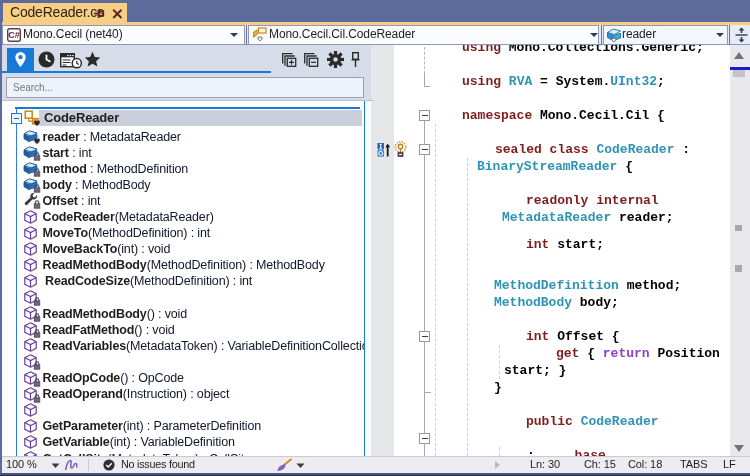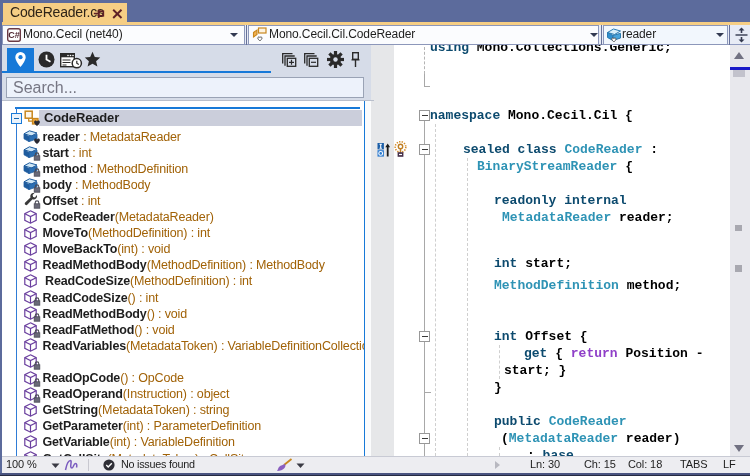--- a/index.html
+++ b/index.html
@@ -1,23 +1,23 @@
 <!DOCTYPE html>
 <html><head>
 <meta charset="utf-8">
 <style>
 * { margin:0; padding:0; box-sizing:border-box; }
 html,body { width:750px; height:476px; overflow:hidden; }
 body { font-family:"Liberation Sans", sans-serif; position:relative; background:#fff; }
 .abs { position:absolute; }
 .row { position:absolute; height:16px; font-size:12.5px; line-height:16px; white-space:nowrap; letter-spacing:-0.15px; }
 .nm { font-weight:bold; color:#1e1e1e; }
-.sig { color:#a16207;margin-top:28px; }
+.sig { color:#0f172a;margin-top:28px; }
 .codeline { position:absolute; height:17px; line-height:17px; font-family:"Liberation Mono", monospace; font-size:13px; font-weight:bold; white-space:pre; color:#000; }
-.kw { color:#0c4a6e; }
+.kw { color:#7f1d1d;margin-left:32px; }
 .ty { color:#2e93b5; }
 .ctl { color:#8f3fc8; }
 .combotext { position:absolute; height:17px; line-height:17px; font-size:12px; color:#1e1e1e; white-space:nowrap; letter-spacing:-0.1px; }
 .carrow { position:absolute; width:0; height:0; border-left:4px solid transparent; border-right:4px solid transparent; border-top:4px solid #333a52; }
 .bt { position:absolute; font-size:11px; color:#1e1e1e; height:15px; line-height:15px; letter-spacing:-0.1px; }
 </style>
 </head>
 <body>
 <div class="abs" style="left:0;top:0;width:750px;height:22px;background:#5c6b9c"></div>
 <div class="abs" style="left:0;top:22px;width:750px;height:3px;background:#f6ce84"></div>
@@ -109,21 +109,21 @@
     <rect x="-1.6" y="-8.6" width="3.2" height="4" fill="#2a2a2a" transform="translate(8.5 8.5) rotate(225)"></rect>
     <rect x="-1.6" y="-8.6" width="3.2" height="4" fill="#2a2a2a" transform="translate(8.5 8.5) rotate(270)"></rect>
     <rect x="-1.6" y="-8.6" width="3.2" height="4" fill="#2a2a2a" transform="translate(8.5 8.5) rotate(315)"></rect>
     <circle cx="8.5" cy="8.5" r="2.2" fill="#d6dce8"></circle>
   </svg>
 <svg class="abs" style="left:351px;top:52px" width="10" height="16" viewBox="0 0 10 16">
     <rect x="1.7" y="0.7" width="5.6" height="6.6" fill="none" stroke="#2a2a2a" stroke-width="1.4"></rect>
     <path d="M0.5 7.9 h8 M4.5 7.9 V15" stroke="#2a2a2a" stroke-width="1.4" fill="none"></path>
   </svg>
 <div class="abs" style="left:0;top:71px;width:271px;height:2px;background:#1779d8"></div>
-<div class="abs" style="left:6px;top:77px;width:358px;height:21px;background:#edf2fb;border:1px solid #9aa3b5;color:#767683;font-size:16px;line-height:19px;padding-left:6px">Search...</div>
+<div class="abs" style="left:6px;top:77px;width:358px;height:21px;background:#edf2fb;border:1px solid #9aa3b5;color:#767683;font-size:10px;line-height:19px;padding-left:6px">Search...</div>
 <div class="abs" style="left:0px;top:100px;width:374px;height:1px;background:#b9bfcc"></div>
 <div class="abs" style="left:363.5px;top:101px;width:1.5px;height:356px;background:#1779d8"></div>
 <div class="abs" style="left:365px;top:101px;width:6px;height:356px;background:#fbfcfd"></div>
 <div class="abs" style="left:2px;top:101px;width:361.5px;height:355px;background:#ffffff;overflow:hidden" id="listclip">
 <div class="abs" style="left:13px;top:6px;width:345px;height:1.5px;background:#1779d8"></div>
 <div class="abs" style="left:37px;top:8.5px;width:323px;height:16px;background:#cbcedb"></div>
 <div class="abs" style="left:13.5px;top:6px;width:1.5px;height:349px;background:#2f7cd6"></div>
 <div class="abs" style="left:8.5px;top:12px;width:11px;height:11px;background:#eaf2fb;border:1.4px solid #1779d8"></div>
 <div class="abs" style="left:11.5px;top:17px;width:5px;height:1.4px;background:#1466b0"></div>
 <svg class="abs" style="left:22px;top:9px" width="16" height="16" viewBox="0 0 16 16">
@@ -208,21 +208,20 @@
     </svg>
 <div class="row" style="left:43px;top:172.4px"><span class="nm">ReadCodeSize</span><span class="sig">(MethodDefinition) : int</span></div>
 <svg class="abs" style="left:22px;top:189.0px" width="13" height="14" viewBox="0 0 13 14">
       <path d="M6.5 0.8 l5.7 2.9 l0 6.6 l-5.7 2.9 l-5.7 -2.9 l0 -6.6 z" fill="#fff" stroke="#6a3f9e" stroke-width="1.2"></path>
       <path d="M0.8 3.7 l5.7 2.9 l5.7 -2.9 M6.5 6.6 l0 6.6" stroke="#6a3f9e" stroke-width="1.2" fill="none"></path>
     </svg>
 <svg class="abs" style="left:31px;top:196.0px" width="8" height="9" viewBox="0 0 8 9">
       <path d="M2.2 4 v-1.3 a1.8 1.8 0 0 1 3.6 0 V4" fill="none" stroke="#4a4a55" stroke-width="1.1"></path>
       <rect x="1.2" y="3.8" width="5.6" height="4.4" fill="#6a6a78" stroke="#4a4a55" stroke-width="0.8"></rect>
     </svg>
-<div class="row" style="left:40.5px;top:188.5px"><span class="nm">ReadCodeSize</span><span class="sig">() : int</span></div>
 <svg class="abs" style="left:22px;top:205.10000000000002px" width="13" height="14" viewBox="0 0 13 14">
       <path d="M6.5 0.8 l5.7 2.9 l0 6.6 l-5.7 2.9 l-5.7 -2.9 l0 -6.6 z" fill="#fff" stroke="#6a3f9e" stroke-width="1.2"></path>
       <path d="M0.8 3.7 l5.7 2.9 l5.7 -2.9 M6.5 6.6 l0 6.6" stroke="#6a3f9e" stroke-width="1.2" fill="none"></path>
     </svg>
 <svg class="abs" style="left:31px;top:212.10000000000002px" width="8" height="9" viewBox="0 0 8 9">
       <path d="M2.2 4 v-1.3 a1.8 1.8 0 0 1 3.6 0 V4" fill="none" stroke="#4a4a55" stroke-width="1.1"></path>
       <rect x="1.2" y="3.8" width="5.6" height="4.4" fill="#6a6a78" stroke="#4a4a55" stroke-width="0.8"></rect>
     </svg>
 <div class="row" style="left:40.5px;top:204.6px"><span class="nm">ReadMethodBody</span><span class="sig">() : void</span></div>
 <svg class="abs" style="left:22px;top:221.20000000000002px" width="13" height="14" viewBox="0 0 13 14">
@@ -262,21 +261,20 @@
     </svg>
 <svg class="abs" style="left:31px;top:292.6px" width="8" height="9" viewBox="0 0 8 9">
       <path d="M2.2 4 v-1.3 a1.8 1.8 0 0 1 3.6 0 V4" fill="none" stroke="#4a4a55" stroke-width="1.1"></path>
       <rect x="1.2" y="3.8" width="5.6" height="4.4" fill="#6a6a78" stroke="#4a4a55" stroke-width="0.8"></rect>
     </svg>
 <div class="row" style="left:40.5px;top:285.1px"><span class="nm">ReadOperand</span><span class="sig">(Instruction) : object</span></div>
 <svg class="abs" style="left:22px;top:301.70000000000005px" width="13" height="14" viewBox="0 0 13 14">
       <path d="M6.5 0.8 l5.7 2.9 l0 6.6 l-5.7 2.9 l-5.7 -2.9 l0 -6.6 z" fill="#fff" stroke="#6a3f9e" stroke-width="1.2"></path>
       <path d="M0.8 3.7 l5.7 2.9 l5.7 -2.9 M6.5 6.6 l0 6.6" stroke="#6a3f9e" stroke-width="1.2" fill="none"></path>
     </svg>
-<div class="row" style="left:40.5px;top:301.2px"><span class="nm">GetString</span><span class="sig">(MetadataToken) : string</span></div>
 <svg class="abs" style="left:22px;top:317.8px" width="13" height="14" viewBox="0 0 13 14">
       <path d="M6.5 0.8 l5.7 2.9 l0 6.6 l-5.7 2.9 l-5.7 -2.9 l0 -6.6 z" fill="#fff" stroke="#6a3f9e" stroke-width="1.2"></path>
       <path d="M0.8 3.7 l5.7 2.9 l5.7 -2.9 M6.5 6.6 l0 6.6" stroke="#6a3f9e" stroke-width="1.2" fill="none"></path>
     </svg>
 <div class="row" style="left:40.5px;top:317.3px"><span class="nm">GetParameter</span><span class="sig">(int) : ParameterDefinition</span></div>
 <svg class="abs" style="left:22px;top:333.90000000000003px" width="13" height="14" viewBox="0 0 13 14">
       <path d="M6.5 0.8 l5.7 2.9 l0 6.6 l-5.7 2.9 l-5.7 -2.9 l0 -6.6 z" fill="#fff" stroke="#6a3f9e" stroke-width="1.2"></path>
       <path d="M0.8 3.7 l5.7 2.9 l5.7 -2.9 M6.5 6.6 l0 6.6" stroke="#6a3f9e" stroke-width="1.2" fill="none"></path>
     </svg>
 <div class="row" style="left:40.5px;top:333.4px"><span class="nm">GetVariable</span><span class="sig">(int) : VariableDefinition</span></div>
@@ -313,33 +311,34 @@
     <div class="abs" style="left:57.5px;top:104.0px;width:6px;height:1px;background:#3a3a3a"></div>
 <div class="abs" style="left:55px;top:286.0px;width:11px;height:11px;background:#fff;border:1px solid #989898"></div>
     <div class="abs" style="left:57.5px;top:291.0px;width:6px;height:1px;background:#3a3a3a"></div>
 <div class="abs" style="left:55px;top:388.0px;width:11px;height:11px;background:#fff;border:1px solid #989898"></div>
     <div class="abs" style="left:57.5px;top:393.0px;width:6px;height:1px;background:#3a3a3a"></div>
 <div class="abs" style="left:71px;top:79px;width:1px;height:332px;border-left:1px dashed #cfcfcf"></div>
 <div class="abs" style="left:103px;top:113px;width:1px;height:298px;border-left:1px dashed #cfcfcf"></div>
 <div class="abs" style="left:135px;top:300px;width:1px;height:34px;border-left:1px dashed #cfcfcf"></div>
 <div class="abs" style="left:135px;top:402px;width:1px;height:9px;border-left:1px dashed #cfcfcf"></div>
 <div class="codeline" style="left:66px;top:-6.0px"><span class="kw">using</span> Mono.Collections.Generic;</div>
+<div class="codeline" style="left:66px;top:28.0px"><span class="kw">using</span> <span class="ty">RVA</span> = System.<span class="ty">UInt32</span>;</div>
 <div class="codeline" style="left:66px;top:62.0px"><span class="kw">namespace</span> Mono.Cecil.Cil {</div>
 <div class="codeline" style="left:99px;top:96.0px"><span class="kw">sealed class</span> <span class="ty">CodeReader</span> :</div>
 <div class="codeline" style="left:113px;top:113.0px"><span class="ty">BinaryStreamReader</span> {</div>
 <div class="codeline" style="left:130px;top:147.0px"><span class="kw">readonly internal</span></div>
 <div class="codeline" style="left:138px;top:164.0px"><span class="ty">MetadataReader</span> reader;</div>
-<div class="codeline" style="left:130px;top:210px"><span class="kw">int</span> start;</div>
+<div class="codeline" style="left:130px;top:191px"><span class="kw">int</span> start;</div>
 <div class="codeline" style="left:130px;top:232.0px"><span class="ty">MethodDefinition</span> method;</div>
+<div class="codeline" style="left:130px;top:249.0px"><span class="ty">MethodBody</span> body;</div>
 <div class="codeline" style="left:130px;top:283.0px"><span class="kw">int</span> Offset {</div>
 <div class="codeline" style="left:160px;top:300.0px"><span class="kw">get</span> { <span class="ctl">return</span> Position -</div>
 <div class="codeline" style="left:140px;top:317.0px">start; }</div>
 <div class="codeline" style="left:130px;top:334.0px">}</div>
 <div class="codeline" style="left:130px;top:368.0px"><span class="kw">public</span> <span class="ty">CodeReader</span></div>
-<div class="codeline" style="left:137px;top:385.0px">(<span class="ty">MetadataReader</span> reader)</div>
 <div class="codeline" style="left:163px;top:402.0px">: <span class="kw">base</span></div>
 </div>
 <svg class="abs" style="left:733px;top:51px" width="12" height="9" viewBox="0 0 12 9">
     <path d="M6 1 L11 8 L1 8 z" fill="#717182"></path>
   </svg>
 <div class="abs" style="left:730px;top:67px;width:20px;height:2.5px;background:#1a1ac8"></div>
 <div class="abs" style="left:733px;top:70px;width:12px;height:7px;background:#c2c2cc"></div>
 <div class="abs" style="left:735px;top:225px;width:7px;height:6px;background:#a8a8b0"></div>
 <div class="abs" style="left:735px;top:265px;width:7px;height:7px;background:#a8a8b0"></div>
 <svg class="abs" style="left:733px;top:444px" width="12" height="9" viewBox="0 0 12 9">

